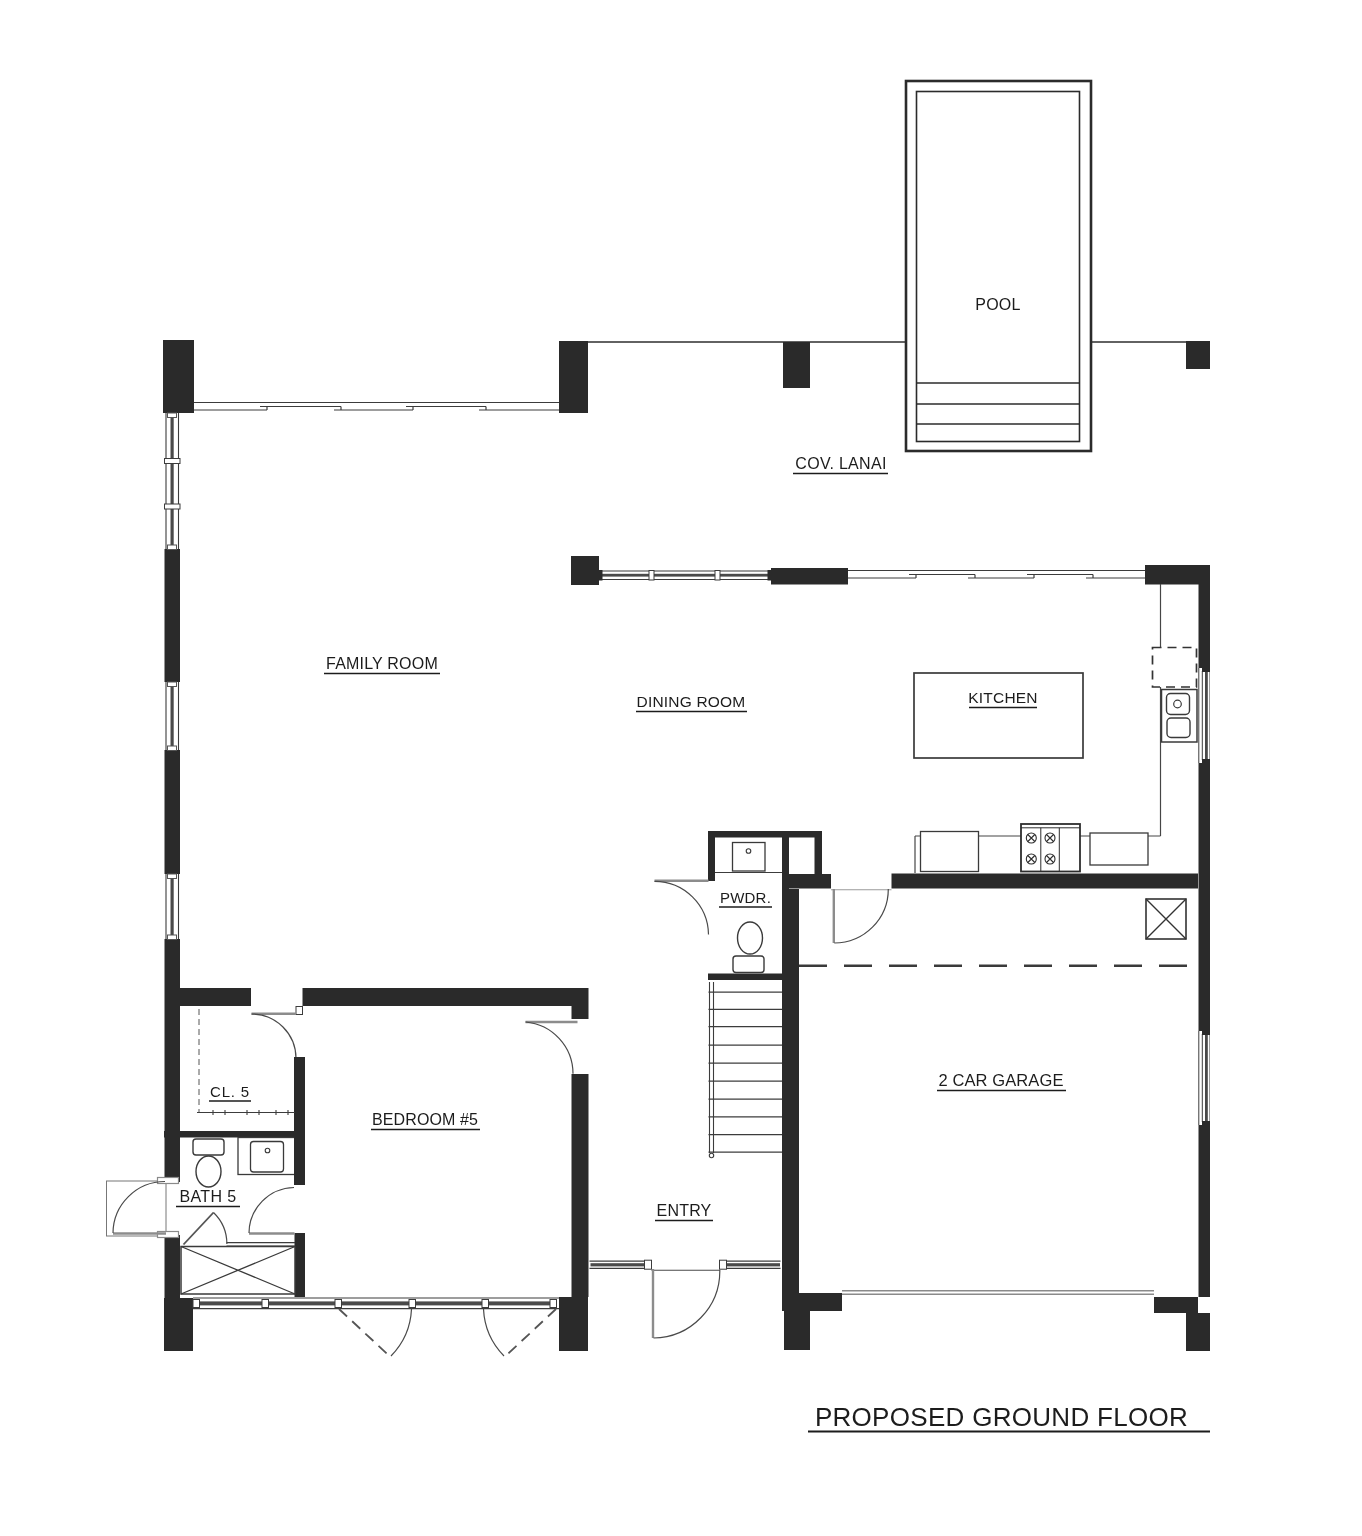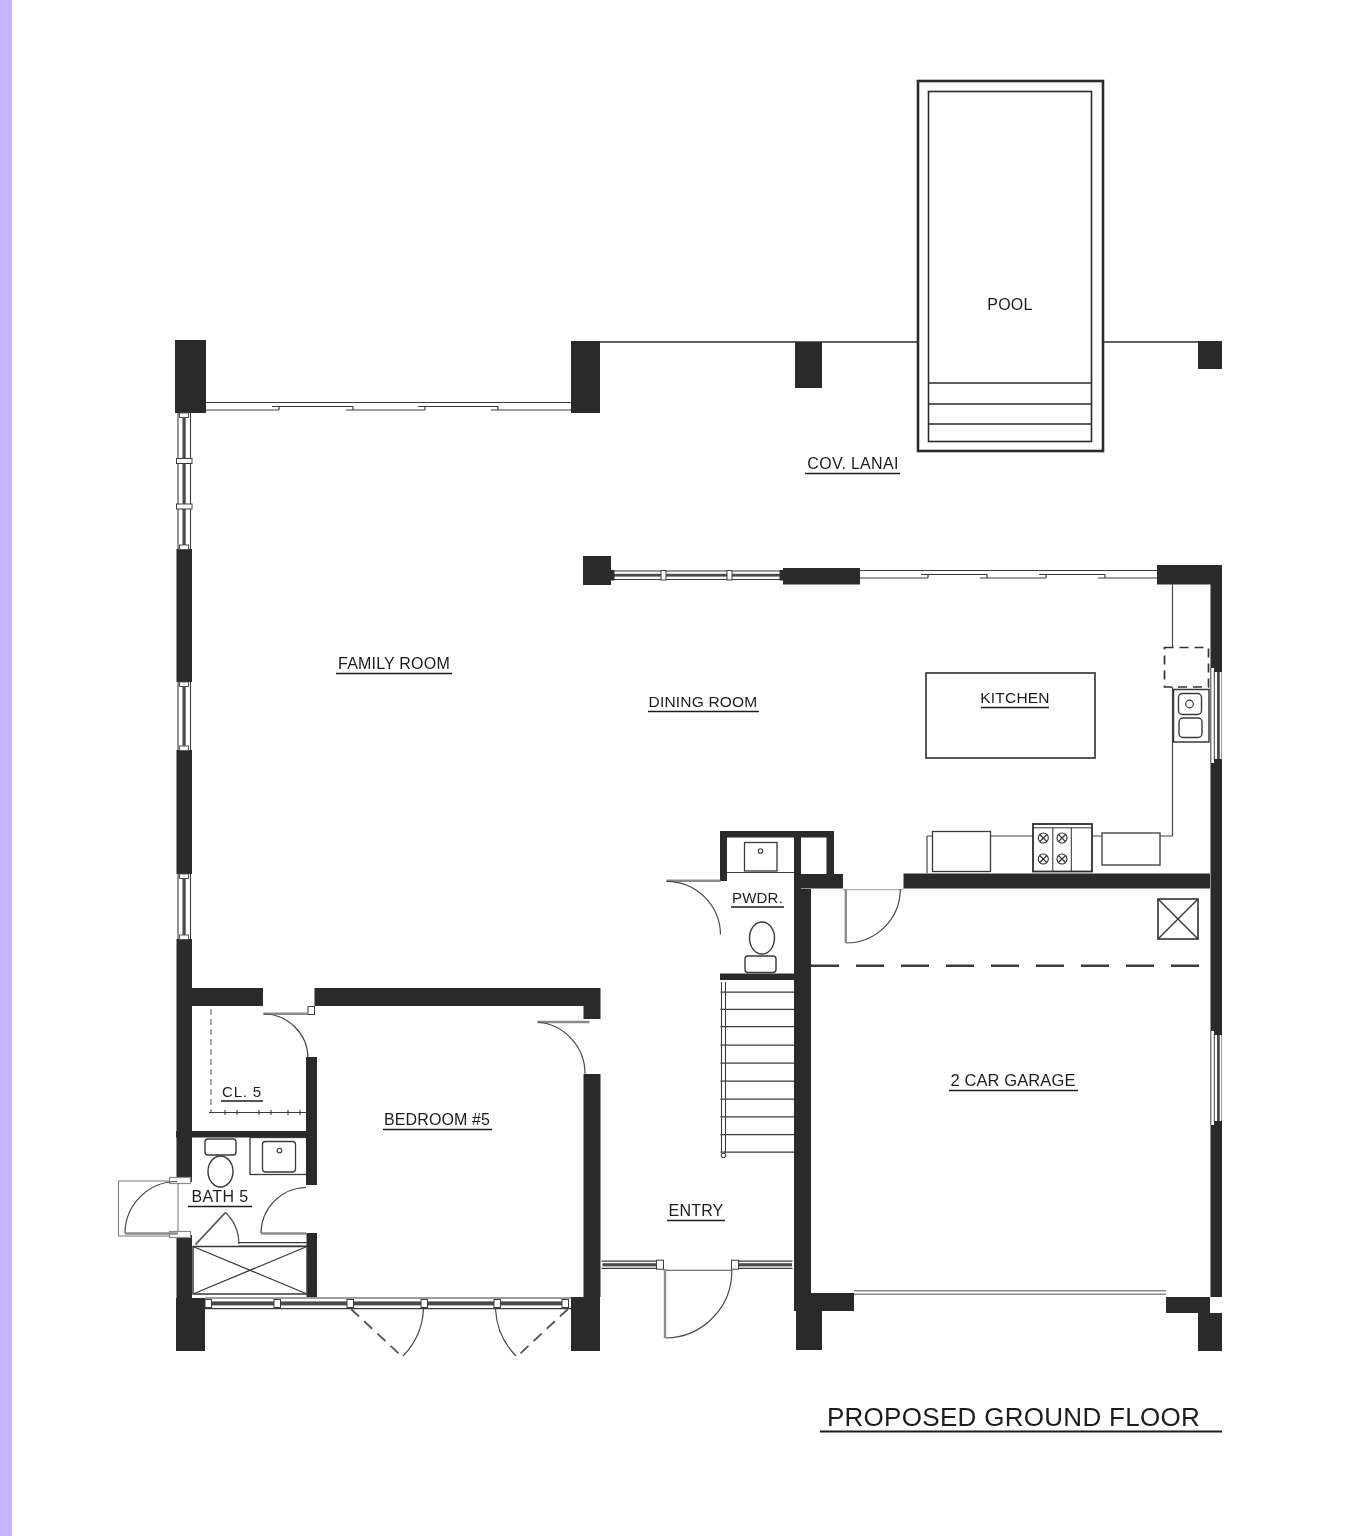--- a/index.html
+++ b/index.html
@@ -1,16 +1,16 @@
 <!DOCTYPE html>
 <html><head>
 <meta charset="utf-8">
 <style>
   html,body{margin:0;padding:0;background:#ffffff;}
-  .page{position:relative;width:1210px;height:1536px;background:#c4b5fd;overflow:hidden;padding-left:12px;}
+  .page{position:relative;width:1210px;height:1536px;background:#fef9c3;overflow:hidden;}
   svg{display:block;}
   text{font-family:"Liberation Sans", sans-serif;fill:#1c1c1c;}
 </style>
 </head>
 <body>
 <div class="page">
 <svg width="1362" height="1536" viewBox="0 0 1362 1536" xmlns="http://www.w3.org/2000/svg">
 <rect x="0" y="0" width="1362" height="1536" fill="#ffffff"></rect>
 
 <g>

